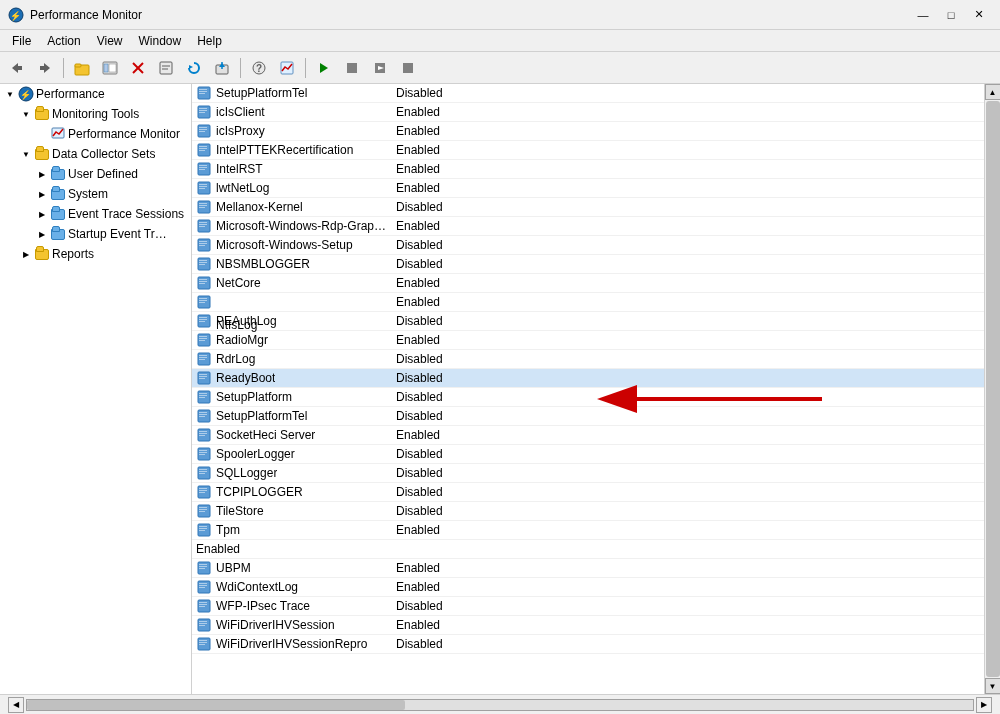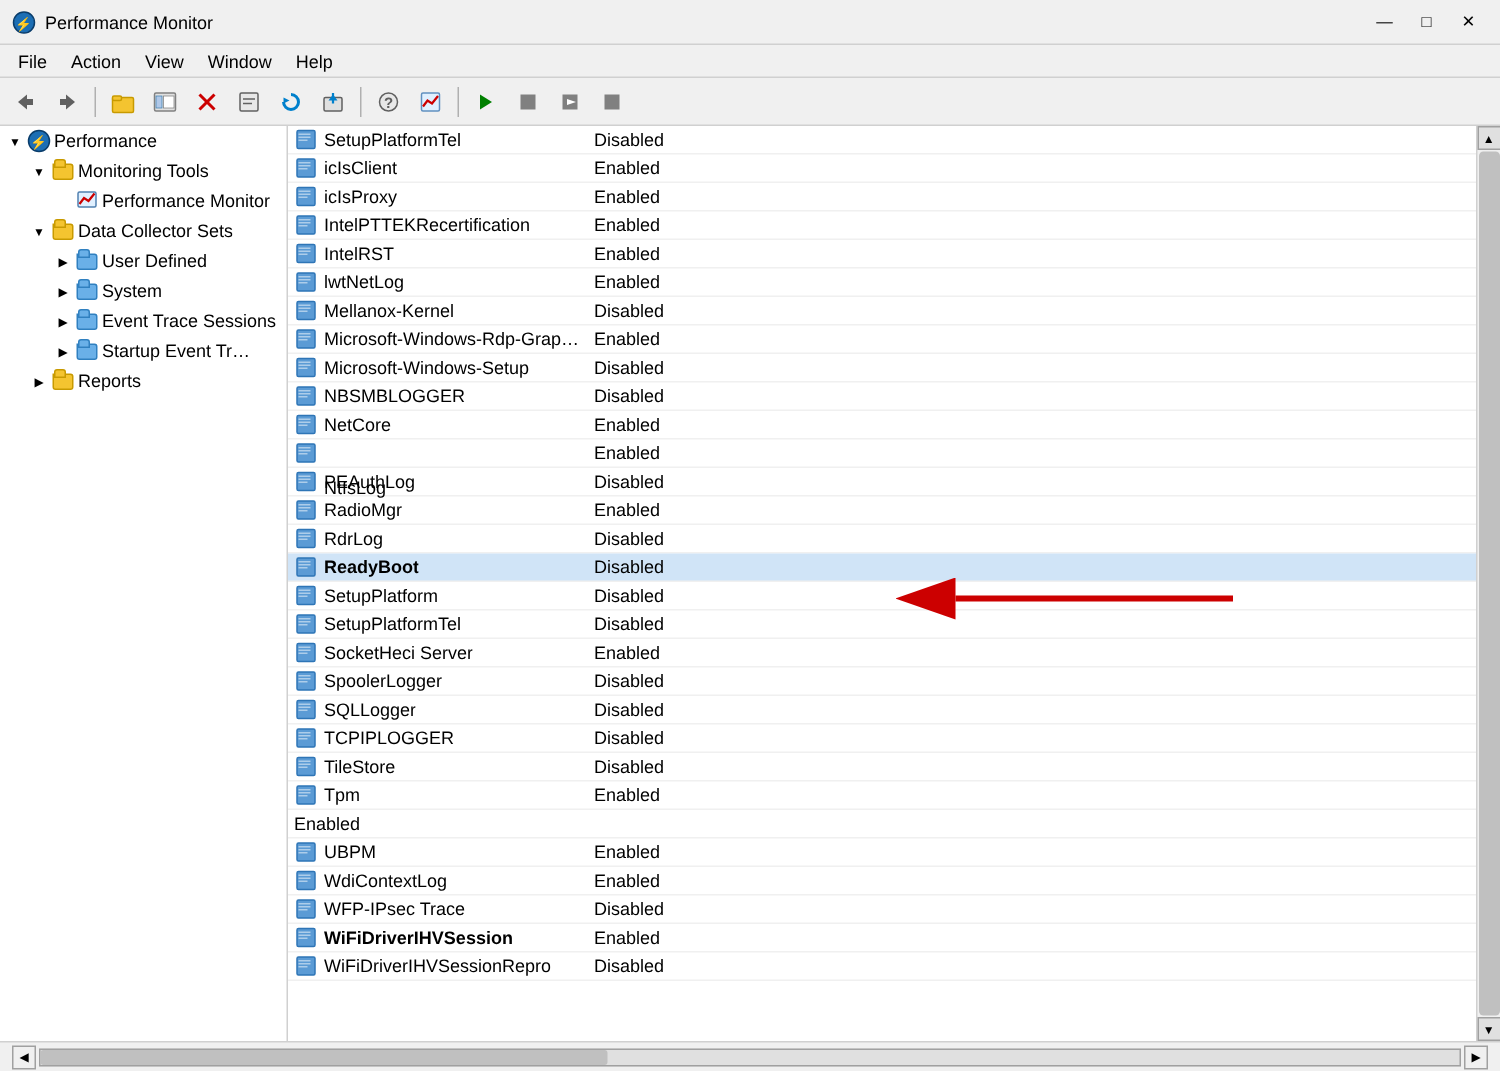--- a/index.html
+++ b/index.html
@@ -729,21 +729,21 @@
           <div class="list-row highlighted">
             <div class="list-cell cell-name">
               <span class="row-icon">
                 <svg width="14" height="14" viewBox="0 0 14 14">
       <rect x="1" y="1" width="12" height="12" fill="#5b9bd5" stroke="#2e75b6" stroke-width="1" rx="1"></rect>
       <rect x="2" y="3" width="8" height="1" fill="white" opacity="0.5"></rect>
       <rect x="2" y="5" width="8" height="1" fill="white" opacity="0.5"></rect>
       <rect x="2" y="7" width="6" height="1" fill="white" opacity="0.5"></rect>
     </svg>
               </span>
-              <span style="overflow: hidden; text-overflow: ellipsis; font-weight: bold;">ReadyBoot</span>
+              <span style="overflow: hidden; text-overflow: ellipsis;">ReadyBoot</span>
             </div>
             <div class="list-cell cell-status">Disabled</div>
           </div>
           <div class="list-row">
             <div class="list-cell cell-name">
               <span class="row-icon">
                 <svg width="14" height="14" viewBox="0 0 14 14">
       <rect x="1" y="1" width="12" height="12" fill="#5b9bd5" stroke="#2e75b6" stroke-width="1" rx="1"></rect>
       <rect x="2" y="3" width="8" height="1" fill="white" opacity="0.5"></rect>
       <rect x="2" y="5" width="8" height="1" fill="white" opacity="0.5"></rect>
@@ -900,21 +900,21 @@
           <div class="list-row">
             <div class="list-cell cell-name">
               <span class="row-icon">
                 <svg width="14" height="14" viewBox="0 0 14 14">
       <rect x="1" y="1" width="12" height="12" fill="#5b9bd5" stroke="#2e75b6" stroke-width="1" rx="1"></rect>
       <rect x="2" y="3" width="8" height="1" fill="white" opacity="0.5"></rect>
       <rect x="2" y="5" width="8" height="1" fill="white" opacity="0.5"></rect>
       <rect x="2" y="7" width="6" height="1" fill="white" opacity="0.5"></rect>
     </svg>
               </span>
-              <span style="overflow: hidden; text-overflow: ellipsis; font-weight: bold;">WiFiDriverIHVSession</span>
+              <span style="overflow: hidden; text-overflow: ellipsis;">WiFiDriverIHVSession</span>
             </div>
             <div class="list-cell cell-status">Enabled</div>
           </div>
           <div class="list-row">
             <div class="list-cell cell-name">
               <span class="row-icon">
                 <svg width="14" height="14" viewBox="0 0 14 14">
       <rect x="1" y="1" width="12" height="12" fill="#5b9bd5" stroke="#2e75b6" stroke-width="1" rx="1"></rect>
       <rect x="2" y="3" width="8" height="1" fill="white" opacity="0.5"></rect>
       <rect x="2" y="5" width="8" height="1" fill="white" opacity="0.5"></rect>

